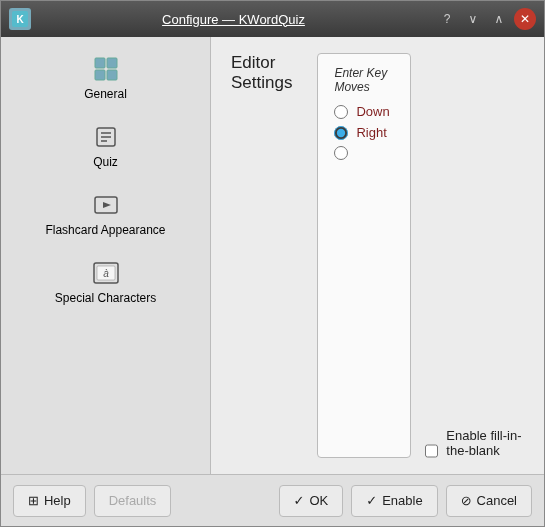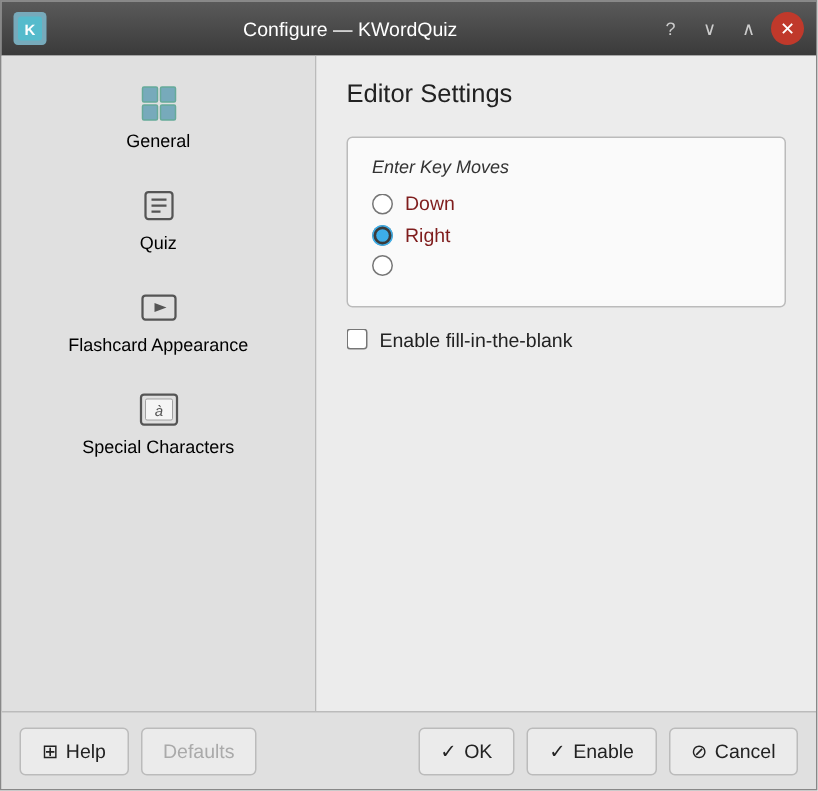--- a/index.html
+++ b/index.html
@@ -43,20 +43,21 @@
       font-size: 11px;
       color: white;
       font-weight: bold;
     }
 
     .titlebar-title {
       font-size: 13px;
       color: #fff;
       flex: 1;
       text-align: center;
+      text-decoration: underline;
     }
 
     .titlebar-buttons {
       display: flex;
       gap: 4px;
       align-items: center;
     }
 
     .titlebar-btn {
       width: 22px;
@@ -120,21 +121,21 @@
 
     .sidebar-item.active .label {
       color: white;
     }
 
     .main-panel {
       flex: 1;
       padding: 16px 20px;
       background: #ececec;
       display: flex;
-      flex-direction: column;
+      flex-direction: row;
       gap: 14px;
     }
 
     .panel-title {
       font-size: 17px;
       font-weight: normal;
       color: #222;
       margin-bottom: 4px;
     }
 
@@ -168,21 +169,21 @@
     }
 
     .radio-option label {
       font-size: 13px;
       color: #7f1d1d;
       cursor: pointer;
     }
 
     .checkbox-option {
       display: flex;
-      align-items: flex-start;
+      align-items: flex-end;
       gap: 8px;
       cursor: pointer;
     }
 
     .checkbox-option input[type="checkbox"] {
       accent-color: #3daee9;
       width: 14px;
       height: 14px;
       cursor: pointer;
     }

